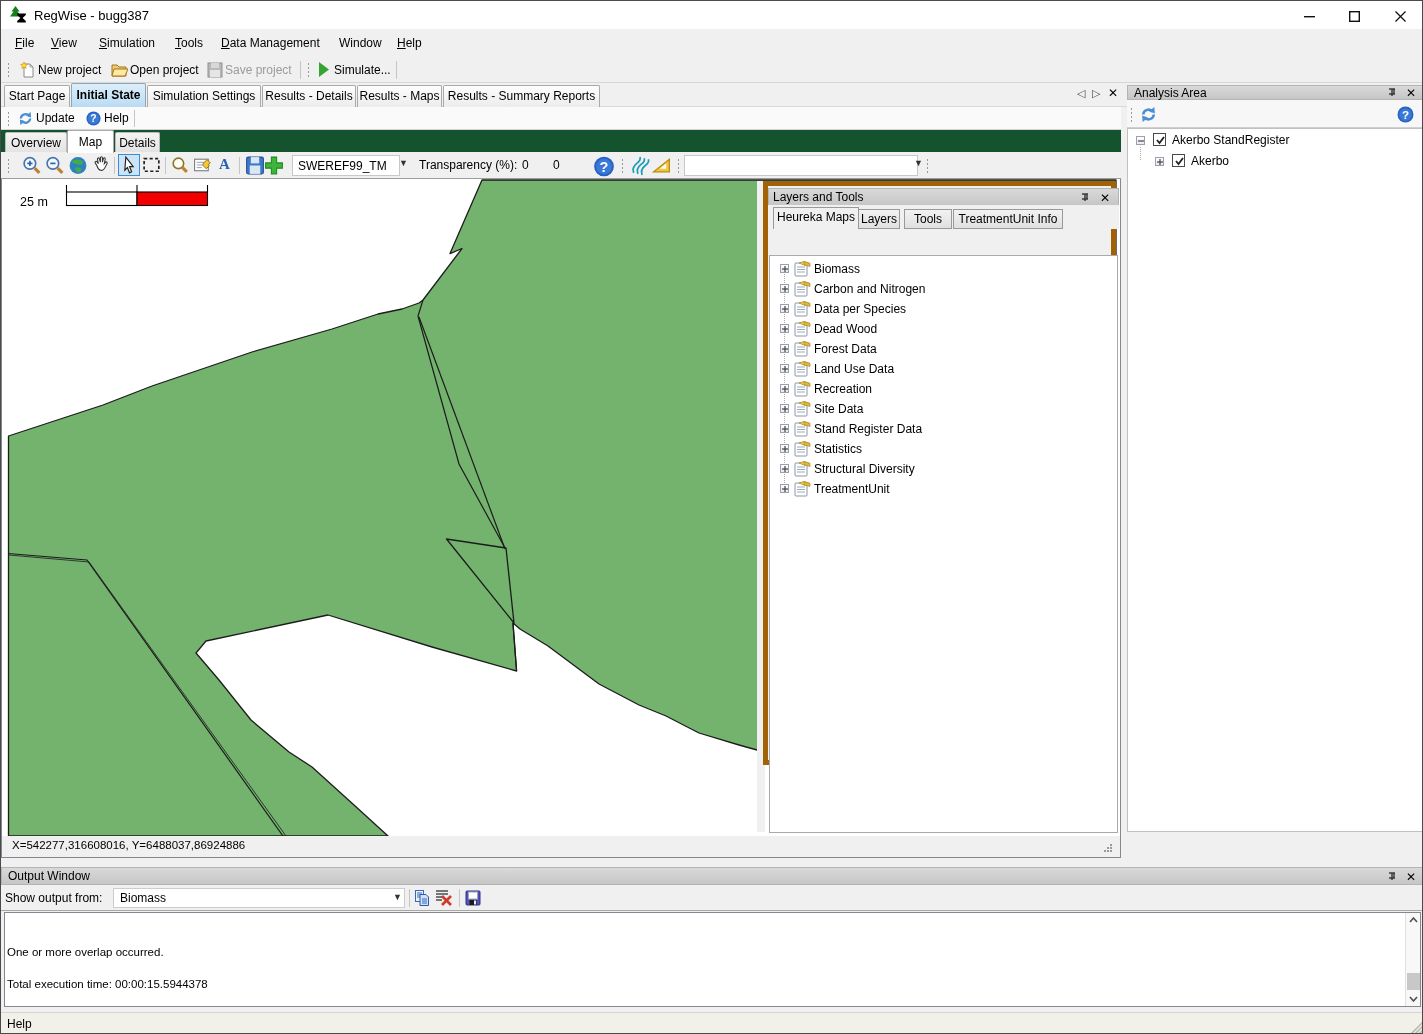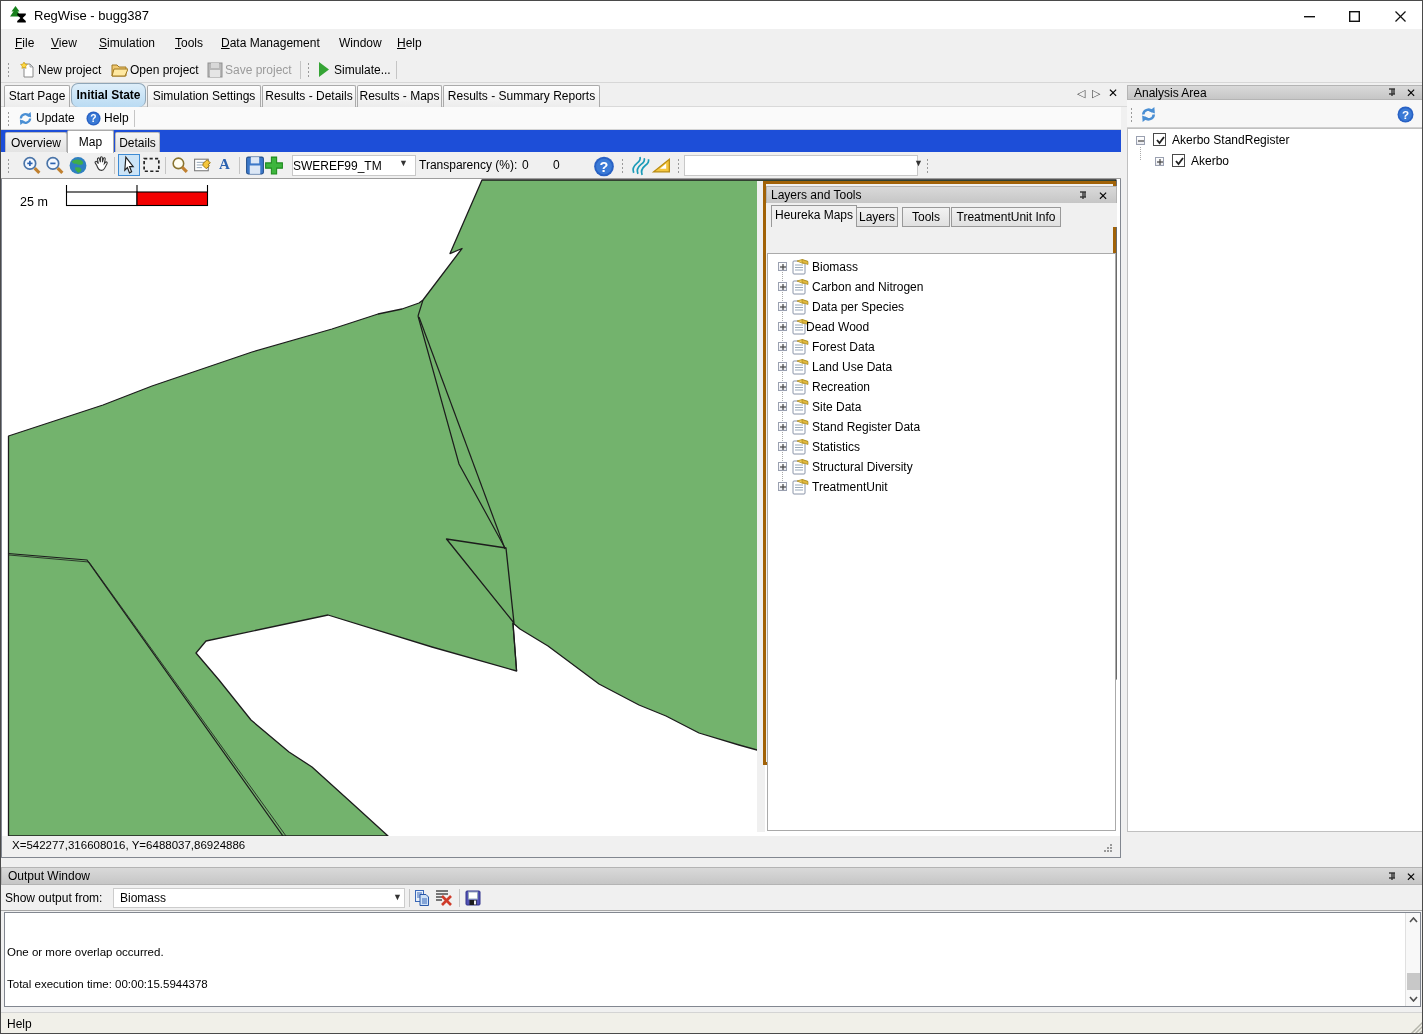--- a/index.html
+++ b/index.html
@@ -18,44 +18,44 @@
 
 
 #toolbar1 { left:0; top:56px; width:1423px; height:26px; background:#f0f0f0; border-bottom:1px solid #d7d7d7; }
 .grip { position:absolute; width:3px; background-image:radial-gradient(circle, #9a9a9a 1px, transparent 1.1px); background-size:3px 4px; }
 .tbtext { position:absolute; top:6px; font-size:12px; }
 .sep { position:absolute; width:1px; background:#c5c5c5; }
 
 
 #maintabs { left:0; top:82px; width:1423px; height:24px; background:#f0f0f0; border-bottom:1px solid #d9d9d9;}
 .mtab { position:absolute; top:2px; height:22px; border:1px solid #aaa; border-bottom:none; background:linear-gradient(#fdfdfd,#ececec); border-radius:2px 2px 0 0; text-align:center; line-height:21px; font-size:12px; }
-.mtab.sel { top:0px; height:24px; background:linear-gradient(#ddeefa,#badbf3); font-weight:bold; line-height:23px; border-color:#8fa6b8;border-radius:7px; }
+.mtab.sel { top:0px; height:24px; background:linear-gradient(#ddeefa,#badbf3); font-weight:bold; line-height:23px; border-color:#8fa6b8; }
 
 
 .twtitle { background:linear-gradient(#d9d9d9,#c6c6c6); border:1px solid #b4b4b4; font-size:12px; }
 .twtitle .cap { position:absolute; left:6px; top:2px; }
 
 
 #toolbar2 { left:0; top:106px; width:1120px; height:23px; background:#fafafa; border-bottom:1px solid #d4d4d4; }
 
 
-#subtabs { left:0; top:129px; width:1120px; height:22px; background:#1d4ed8; }
+#subtabs { left:0; top:129px; width:1120px; height:22px; background:#14532d; }
 .stab { position:absolute; top:2px; height:20px; border:1px solid #bcbcbc; border-bottom:none; background:linear-gradient(#f4f4f4,#e3e3e3); border-radius:2px 2px 0 0; text-align:center; line-height:20px; font-size:12px; }
 .stab.sel { top:0px; height:23px; background:#fff; line-height:22px; z-index:2; border-color:#ababab; }
 
 
 #maptoolbar { left:0; top:151px; width:1120px; height:27px; background:#f0f0f0; border-bottom:1px solid #9d9d9d; }
 .ticon { position:absolute; top:3px; width:22px; height:21px; }
 
 
 #mapwrap { left:0; top:178px; width:1120px; height:657px; background:#fff; border-left:1px solid #828790; border-right:1px solid #828790; }
 #xbar { left:0; top:835px; width:1120px; height:22px; background:#f0f0f0; border:1px solid #828790; border-top:none; font-size:11.5px; }
 
 
-#layers { left:762px; top:180px; width:353px; height:584px; background:#f0f0f0; border:3px solid #a16207; }
+#layers { left:762px; top:180px; width:353px; height:584px; background:#f0f0f0; border:5px solid #a16207; }
 .ptab { position:absolute; height:20px; border:1px solid #999; border-bottom:1px solid #999; background:linear-gradient(#f2f2f2,#e0e0e0); text-align:center; line-height:19px; font-size:12px; }
 .ptab.sel { background:#f0f0f0; border-bottom:none; height:22px; z-index:3;}
 .tree-row { position:absolute; left:0; font-size:12px; white-space:nowrap; }
 
 
 #analysis { left:1126px; top:84px; width:297px; height:772px; background:#f0f0f0; }
 
 
 #outwin { left:0; top:858px; width:1423px; height:153px; background:#f0f0f0; }
 
@@ -218,21 +218,21 @@
   <svg class="ticon" style="left:243px" viewBox="0 0 20 20">
     <rect x="2" y="2" width="16" height="16" rx="1.5" fill="#3c78c8" stroke="#24508c"></rect>
     <rect x="6" y="2" width="8" height="6" fill="#dce7f5"></rect>
     <rect x="5" y="10" width="10" height="8" fill="#dce7f5"></rect>
   </svg>
 
   <svg class="ticon" style="left:262px" viewBox="0 0 20 20">
     <path d="M7.5,2 h5 v5.5 h5.5 v5 h-5.5 v5.5 h-5 v-5.5 H2 v-5 h5.5 Z" fill="#3db53d" stroke="#1e8a1e" stroke-width="1"></path>
   </svg>
 
-  <div class="abs" style="left:291px;top:3px;width:124px;height:21px;background:#fff;border:1px solid #c8c8c8;font-size:12px;line-height:20px;">SWEREF99_TM</div>
+  <div class="abs" style="left:291px;top:3px;width:108px;height:21px;background:#fff;border:1px solid #c8c8c8;font-size:12px;line-height:20px;padding-left:5px">SWEREF99_TM</div>
   <span class="abs" style="left:398px;top:6px;font-size:9px;color:#333">▼</span>
   <span class="abs" style="left:418px;top:6px;font-size:12px">Transparency (%):</span>
   <span class="abs" style="left:521px;top:6px;font-size:12px">0</span>
   <span class="abs" style="left:552px;top:6px;font-size:12px">0</span>
 
   <svg class="ticon" style="left:592px;top:4px" width="17" height="17" viewBox="0 0 16 16">
     <circle cx="8" cy="8" r="7.5" fill="#2861c4"></circle>
     <circle cx="8" cy="8" r="6" fill="#3a7ad6"></circle>
     <text x="8" y="12" font-size="11" font-weight="bold" fill="#fff" text-anchor="middle" font-family="Liberation Sans">?</text>
   </svg>
@@ -374,21 +374,21 @@
         <line x1="3" y1="0" x2="3" y2="6" stroke="#444" stroke-width="1.2"></line>
       </svg>
     <svg class="abs" style="left:26px;top:2px" width="17" height="16" viewBox="0 0 17 16">
       <rect x="1" y="2" width="12" height="13" rx="1" fill="#fff" stroke="#8a94a8"></rect>
       <line x1="3" y1="6" x2="11" y2="6" stroke="#9ab" stroke-width="1"></line>
       <line x1="3" y1="8.5" x2="11" y2="8.5" stroke="#9ab" stroke-width="1"></line>
       <line x1="3" y1="11" x2="11" y2="11" stroke="#9ab" stroke-width="1"></line>
       <path d="M5,2 L10,0.5 L16,2.5 L11,4.5 Z" fill="#f4cf56" stroke="#a88a1e" stroke-width="0.7"></path>
       <path d="M10,0.5 L16,2.5 L16,5.5 L10,3.5Z" fill="#e3b93e" stroke="#a88a1e" stroke-width="0.7"></path>
     </svg>
-    <span class="abs" style="left:40px;top:3px">Dead Wood</span>
+    <span class="abs" style="left:46px;top:3px">Dead Wood</span>
   </div>
   <div class="tree-row" style="top:153px">
     <span class="abs" style="left:12px;top:5px;width:9px;height:9px;border:1px solid #9aa0b0;background:linear-gradient(#fff,#e9eaef);"></span>
     <svg class="abs" style="left:13.5px;top:6.5px" width="6" height="6" viewBox="0 0 6 6">
         <line x1="0" y1="3" x2="6" y2="3" stroke="#444" stroke-width="1.2"></line>
         <line x1="3" y1="0" x2="3" y2="6" stroke="#444" stroke-width="1.2"></line>
       </svg>
     <svg class="abs" style="left:26px;top:2px" width="17" height="16" viewBox="0 0 17 16">
       <rect x="1" y="2" width="12" height="13" rx="1" fill="#fff" stroke="#8a94a8"></rect>
       <line x1="3" y1="6" x2="11" y2="6" stroke="#9ab" stroke-width="1"></line>

